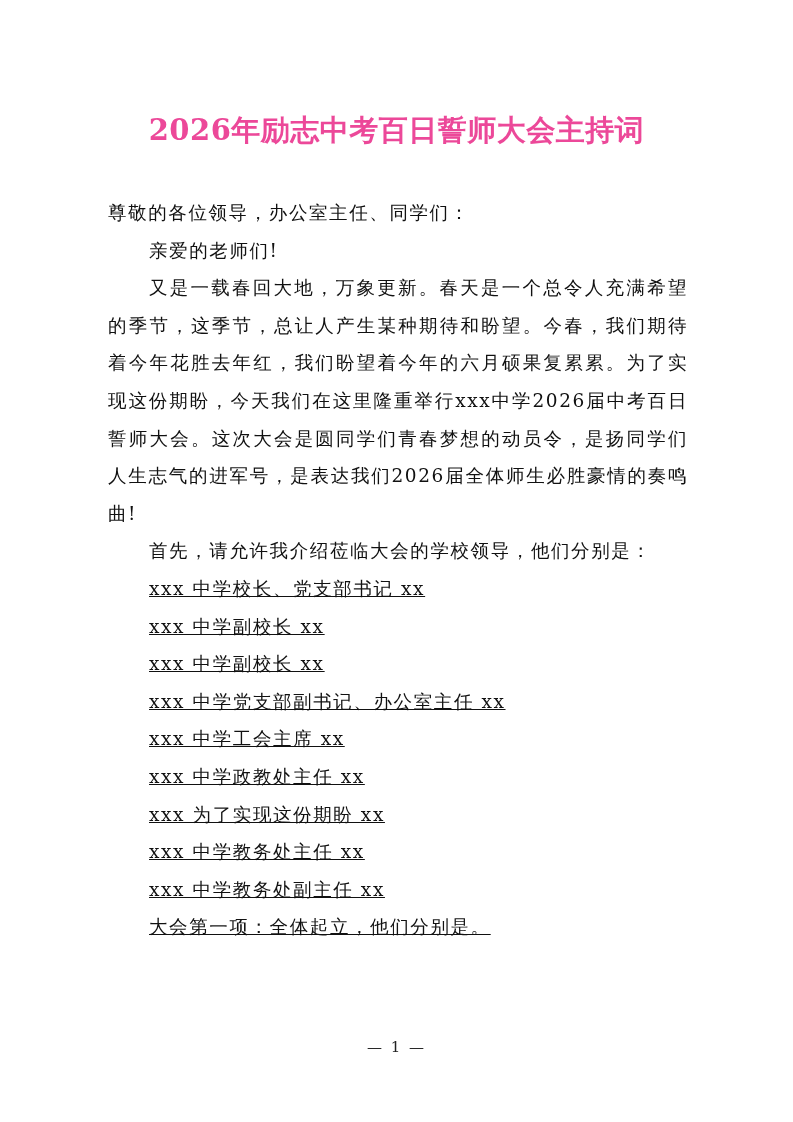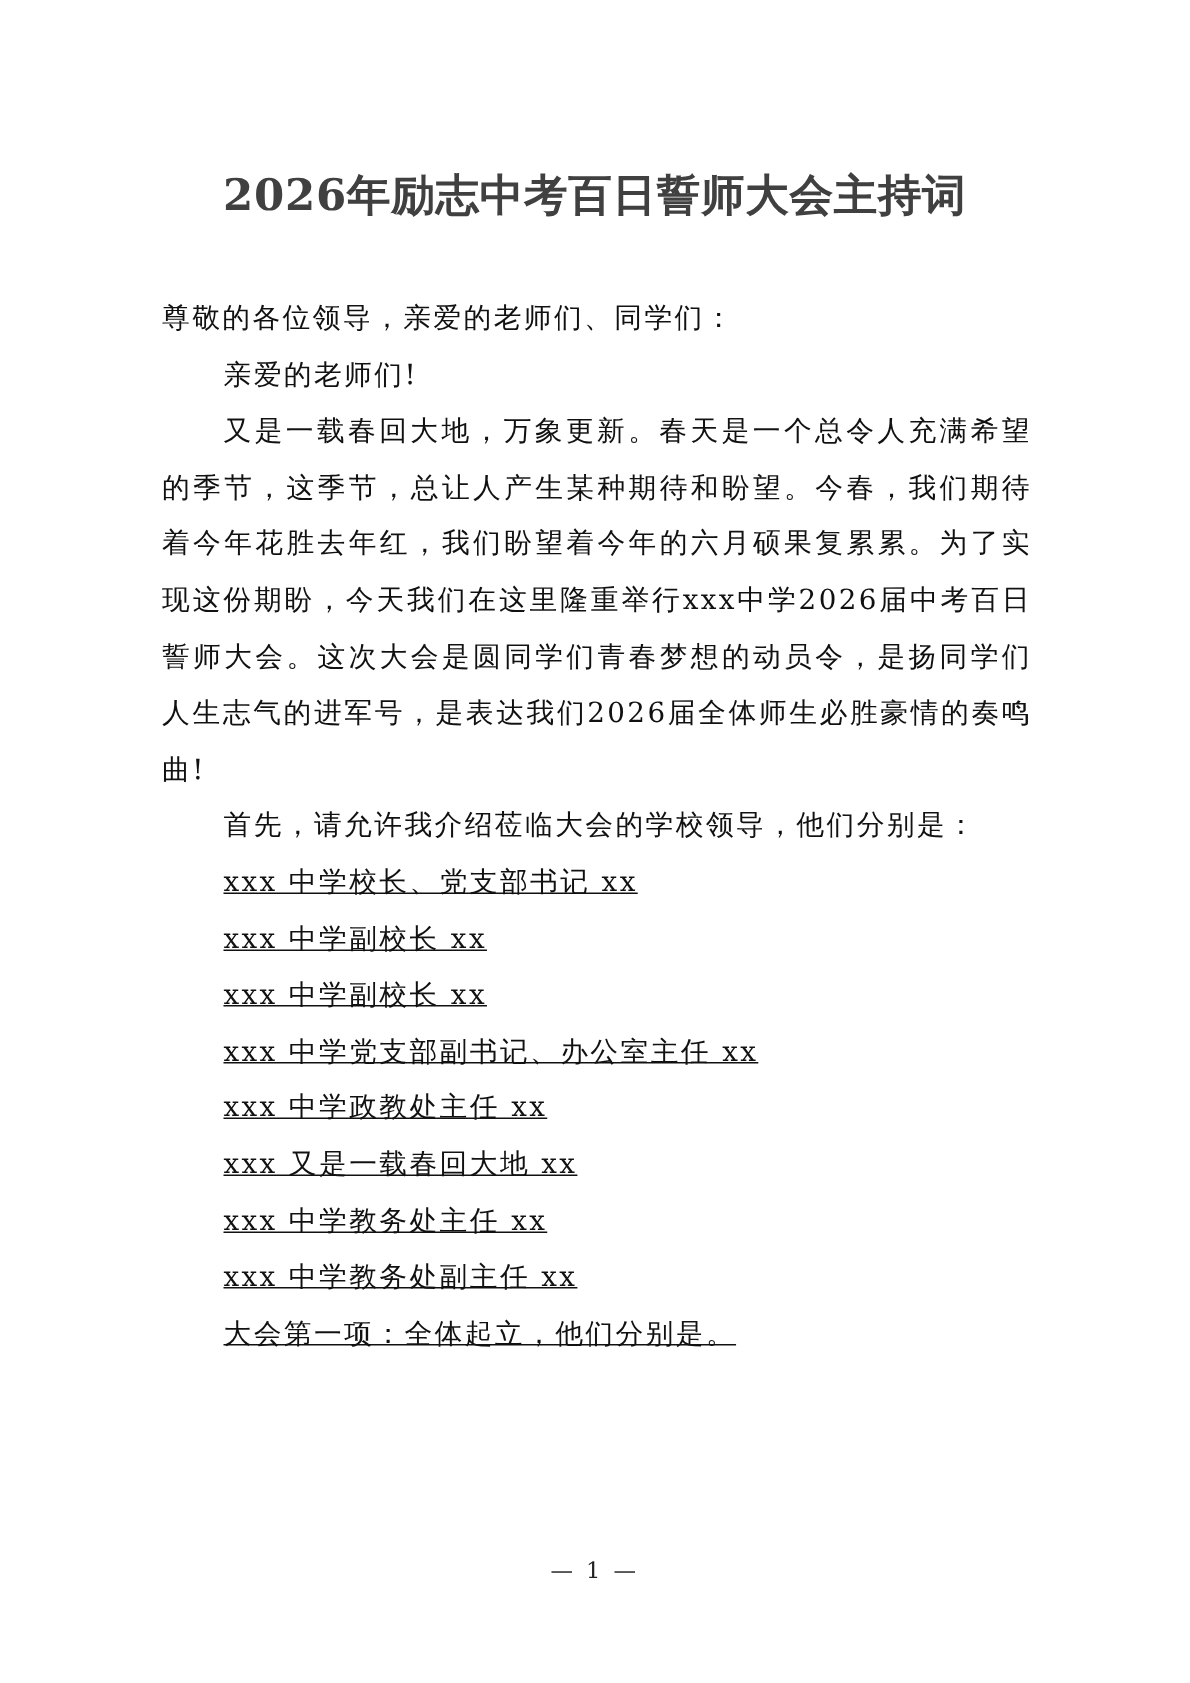--- a/index.html
+++ b/index.html
@@ -25,21 +25,21 @@
     .title {
       position: absolute;
       top: 108px;
       left: 0;
       width: 793px;
       text-align: center;
       font-family: "DejaVu Serif", "Liberation Serif", serif;
       font-weight: bold;
       font-size: 29px;
       line-height: 44px;
-      color: #404040;
+      color: #ec4899;
       letter-spacing: 0.5px;
     }
     .body {
       position: absolute;
       top: 194px;
       left: 108px;
       width: 580px;
       font-size: 18.5px;
       line-height: 37.6px;
       letter-spacing: 1.6px;
@@ -68,31 +68,32 @@
       letter-spacing: 2px;
     }
   </style>
 </head>
 <body>
 
 <div class="page">
   <div class="title">2026年励志中考百日誓师大会主持词</div>
 
   <div class="body">
-    <p>尊敬的各位领导，亲爱的老师们、同学们：</p>
+    <p>尊敬的各位领导，办公室主任、同学们：</p>
     <p class="indent">亲爱的老师们!</p>
     <p class="indent">又是一载春回大地，万象更新。春天是一个总令人充满希望的季节，这季节，总让人产生某种期待和盼望。今春，我们期待着今年花胜去年红，我们盼望着今年的六月硕果复累累。为了实现这份期盼，今天我们在这里隆重举行xxx中学2026届中考百日誓师大会。这次大会是圆同学们青春梦想的动员令，是扬同学们人生志气的进军号，是表达我们2026届全体师生必胜豪情的奏鸣曲!</p>
     <p class="indent">首先，请允许我介绍莅临大会的学校领导，他们分别是：</p>
 
     <p class="list-line">xxx 中学校长、党支部书记 xx</p>
     <p class="list-line">xxx 中学副校长 xx</p>
     <p class="list-line">xxx 中学副校长 xx</p>
     <p class="list-line">xxx 中学党支部副书记、办公室主任 xx</p>
+    <p class="list-line">xxx 中学工会主席 xx</p>
     <p class="list-line">xxx 中学政教处主任 xx</p>
-    <p class="list-line">xxx 又是一载春回大地 xx</p>
+    <p class="list-line">xxx 为了实现这份期盼 xx</p>
     <p class="list-line">xxx 中学教务处主任 xx</p>
     <p class="list-line">xxx 中学教务处副主任 xx</p>
 
     <p class="list-line">大会第一项：全体起立，他们分别是。</p>
   </div>
 
   <div class="page-number">— 1 —</div>
 </div>
 
 </body></html>

